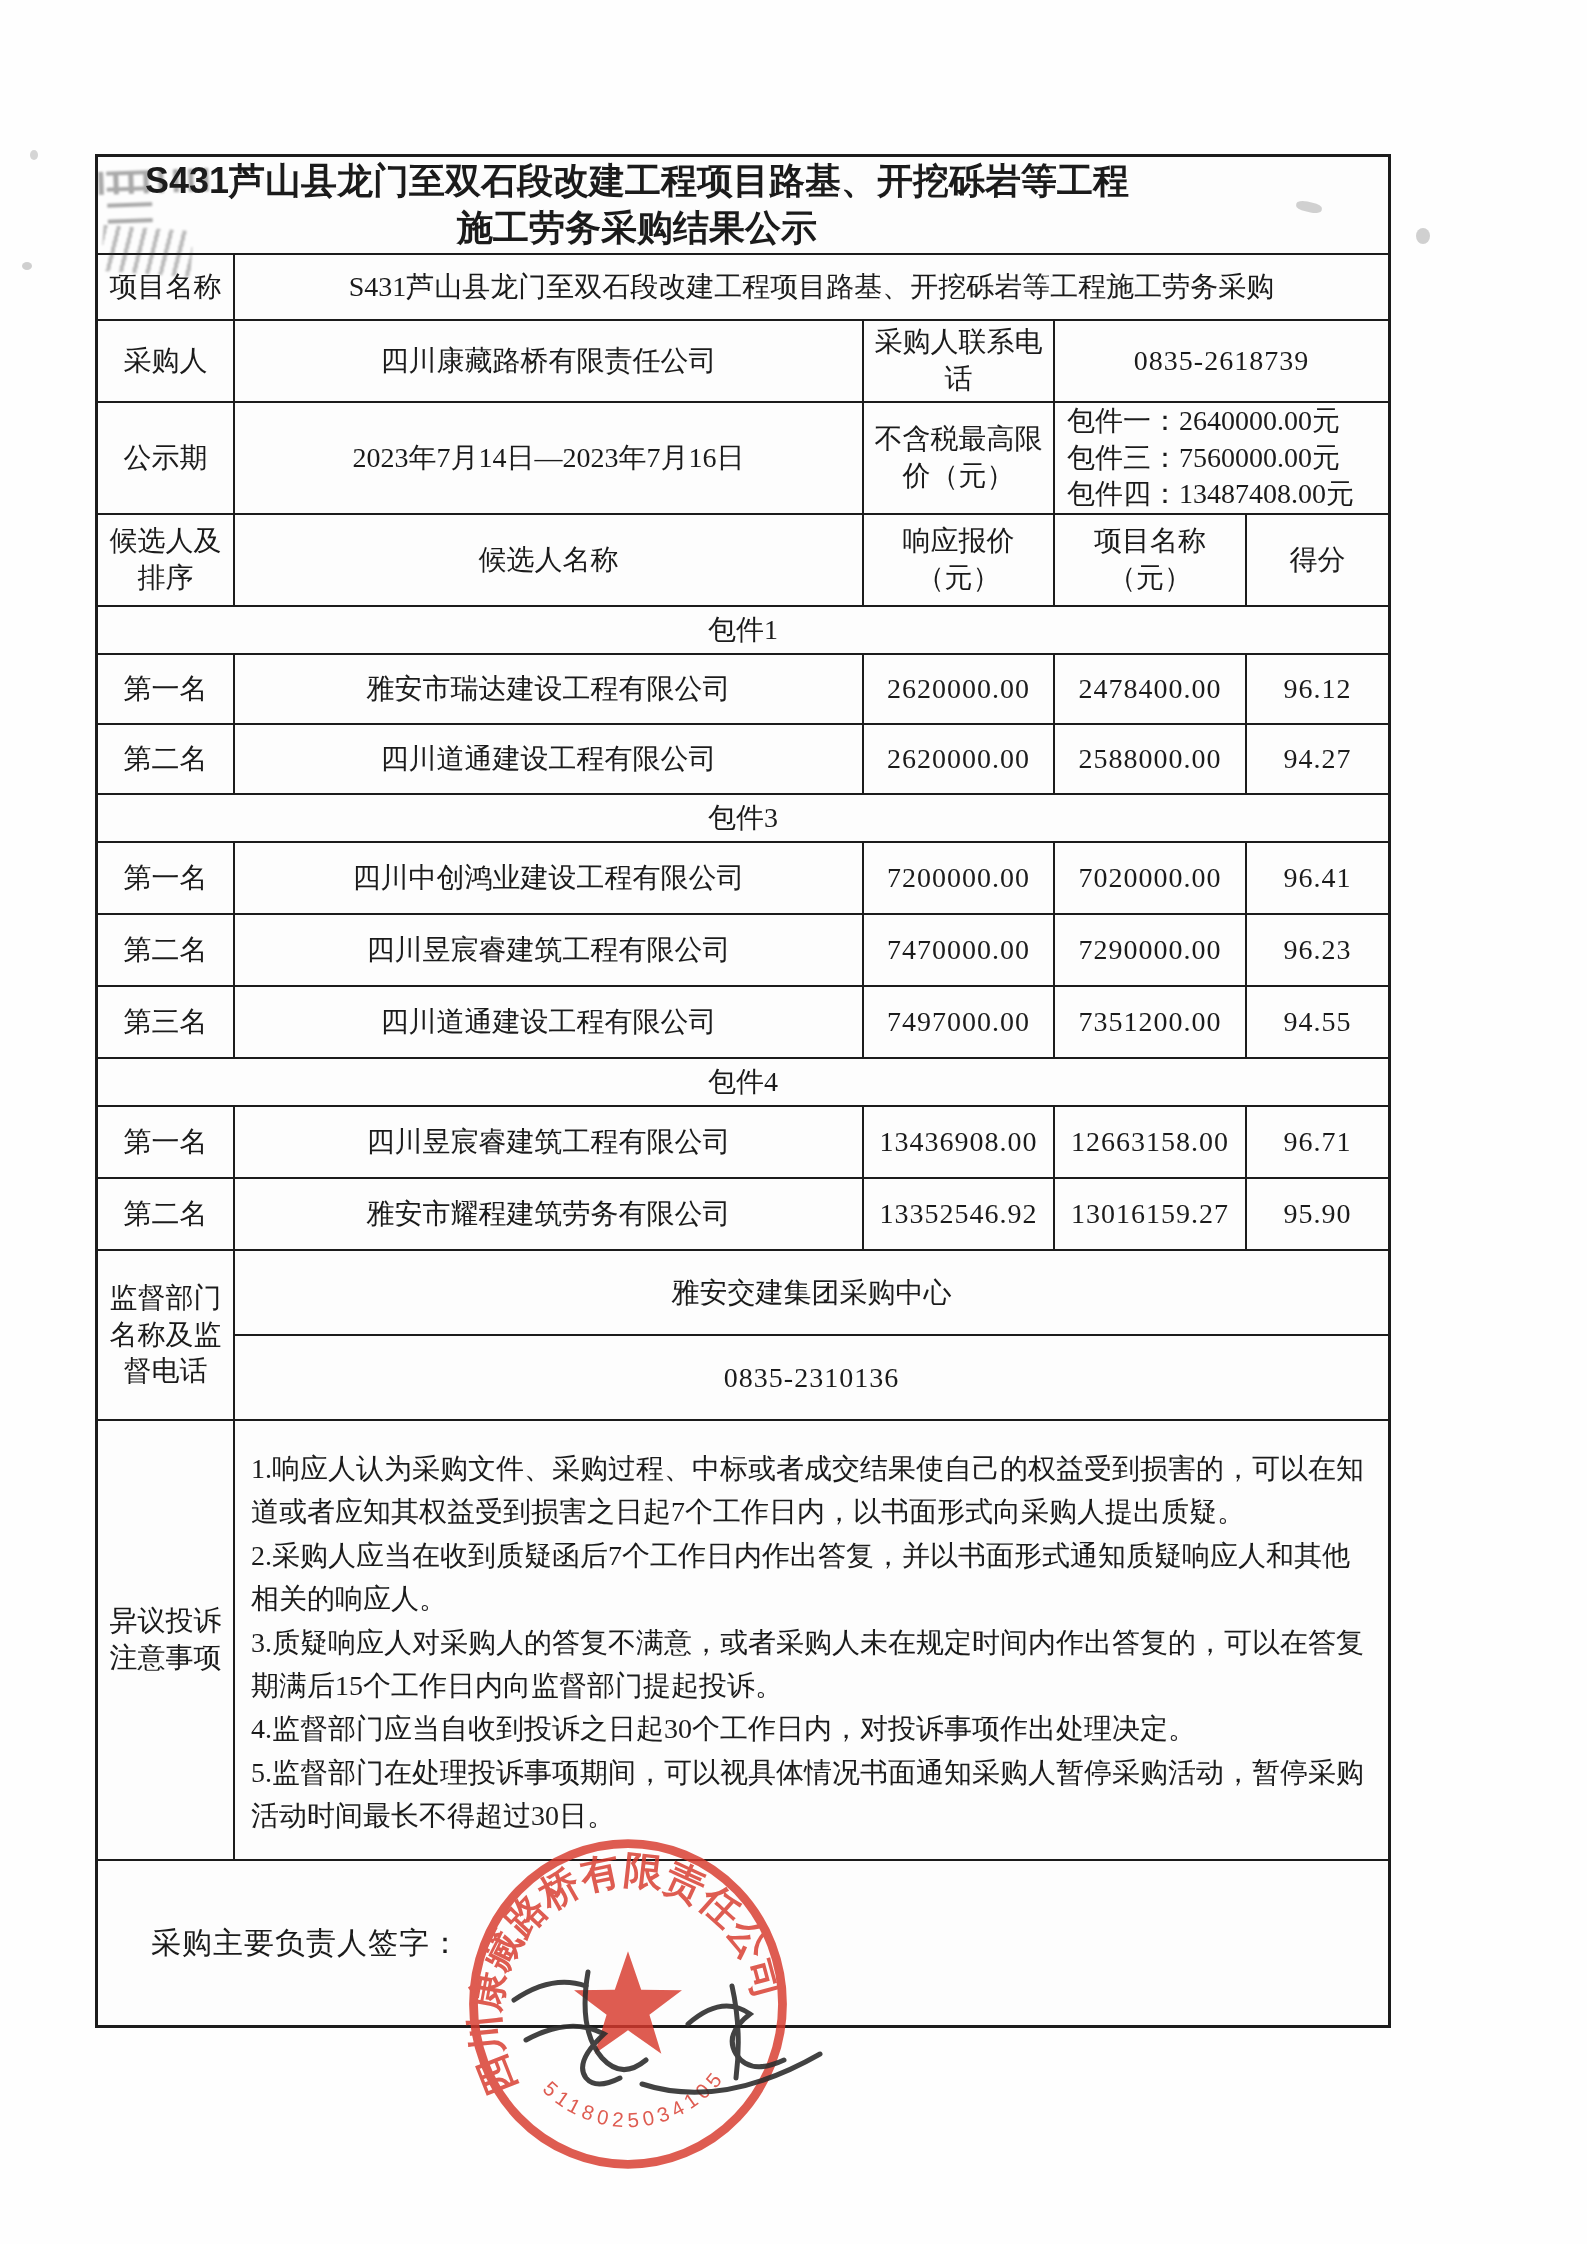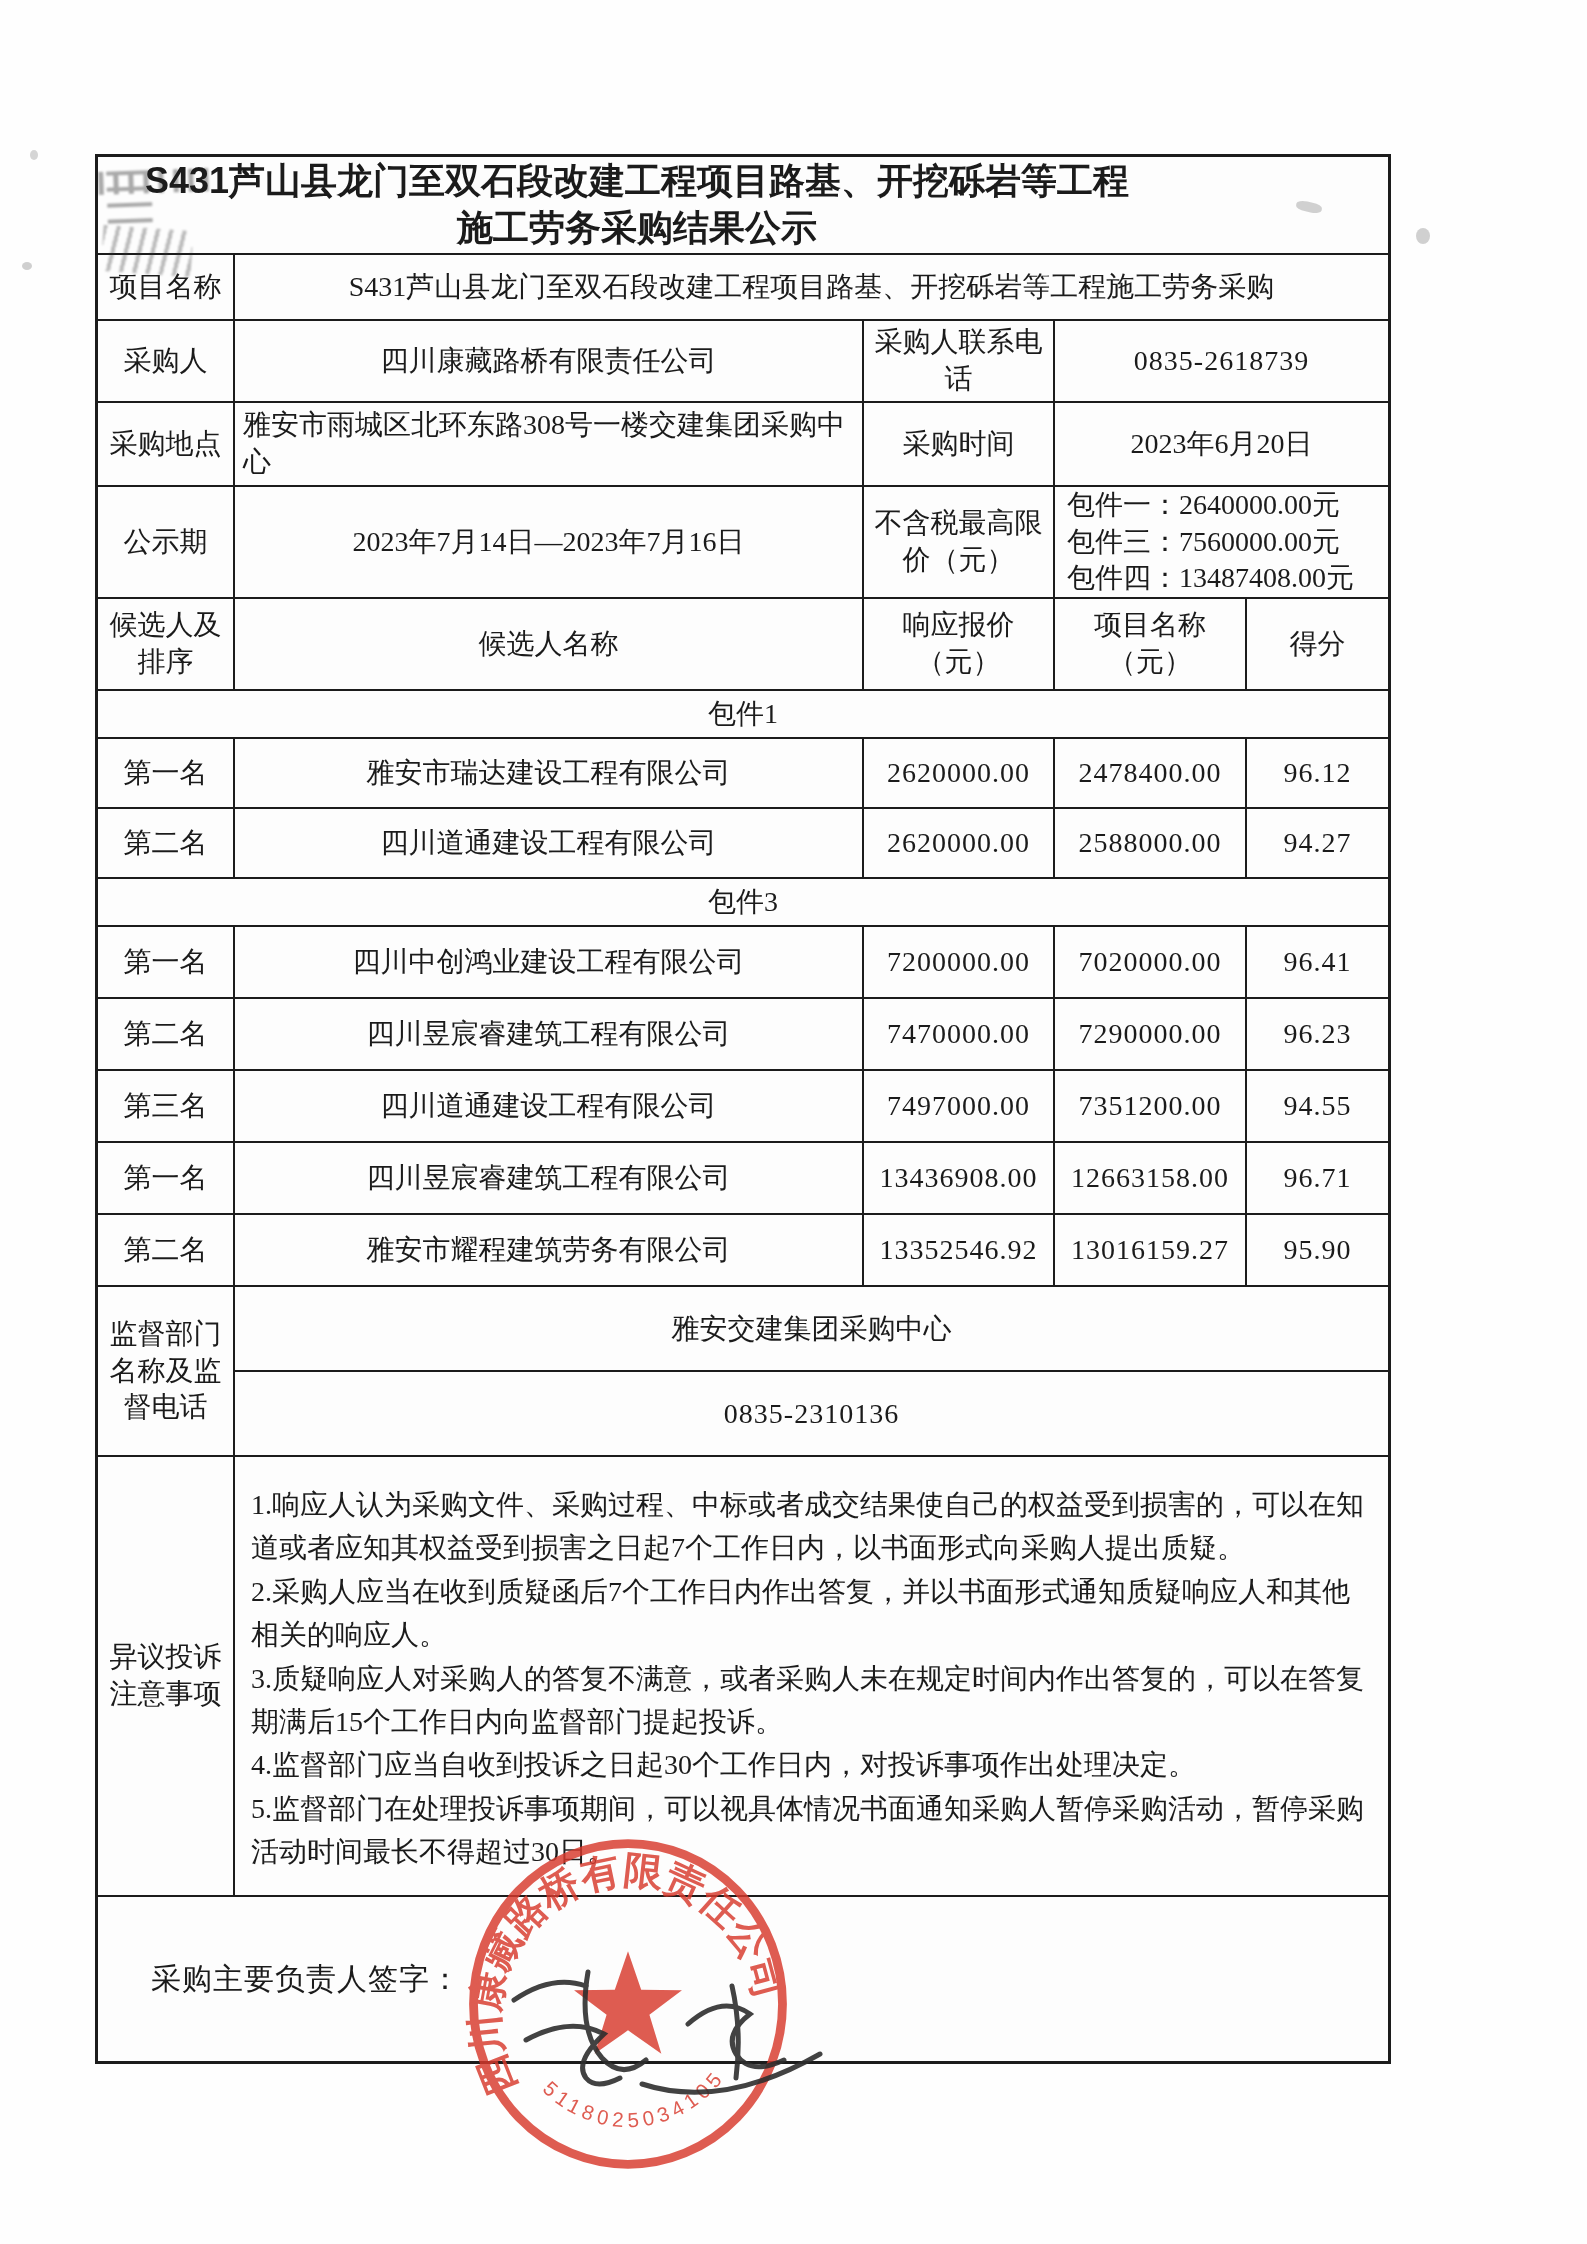--- a/index.html
+++ b/index.html
@@ -85,26 +85,20 @@
       <div class="td wrest end">S431芦山县龙门至双石段改建工程项目路基、开挖砾岩等工程施工劳务采购</div>
     </div>
 
     <div class="tr h-purchaser">
       <div class="td w1">采购人</div>
       <div class="td w2">四川康藏路桥有限责任公司</div>
       <div class="td w3">采购人联系电话</div>
       <div class="td w45 end num">0835-2618739</div>
     </div>
 
-    <div class="tr h-location">
-      <div class="td w1">采购地点</div>
-      <div class="td w2 left">雅安市雨城区北环东路308号一楼交建集团采购中心</div>
-      <div class="td w3">采购时间</div>
-      <div class="td w45 end">2023年6月20日</div>
-    </div>
 
     <div class="tr h-publicity">
       <div class="td w1">公示期</div>
       <div class="td w2">2023年7月14日—2023年7月16日</div>
       <div class="td w3">不含税最高限价（元）</div>
       <div class="td w45 end maxprice">
         <div>包件一：2640000.00元</div>
         <div>包件三：7560000.00元</div>
         <div>包件四：13487408.00元</div>
       </div>
@@ -154,20 +148,23 @@
       <div class="td w5 end num">96.23</div>
     </div>
     <div class="tr h-row3">
       <div class="td w1">第三名</div>
       <div class="td w2">四川道通建设工程有限公司</div>
       <div class="td w3 num">7497000.00</div>
       <div class="td w4 num">7351200.00</div>
       <div class="td w5 end num">94.55</div>
     </div>
 
+    <div class="tr h-band">
+      <div class="td end band-cell">包件4</div>
+    </div>
     <div class="tr h-row3">
       <div class="td w1">第一名</div>
       <div class="td w2">四川昱宸睿建筑工程有限公司</div>
       <div class="td w3 num">13436908.00</div>
       <div class="td w4 num">12663158.00</div>
       <div class="td w5 end num">96.71</div>
     </div>
     <div class="tr h-row3">
       <div class="td w1">第二名</div>
       <div class="td w2">雅安市耀程建筑劳务有限公司</div>

